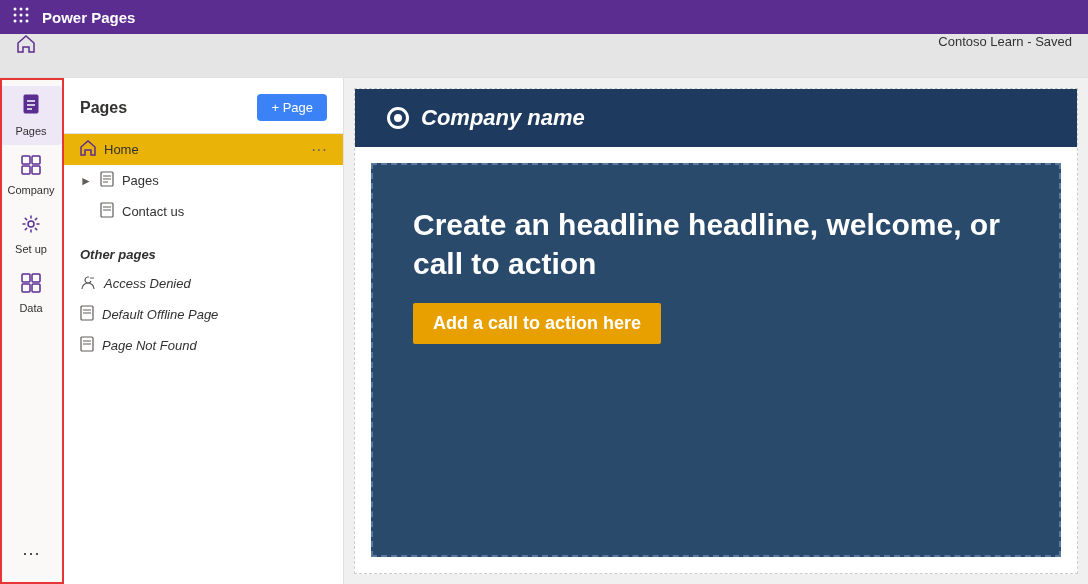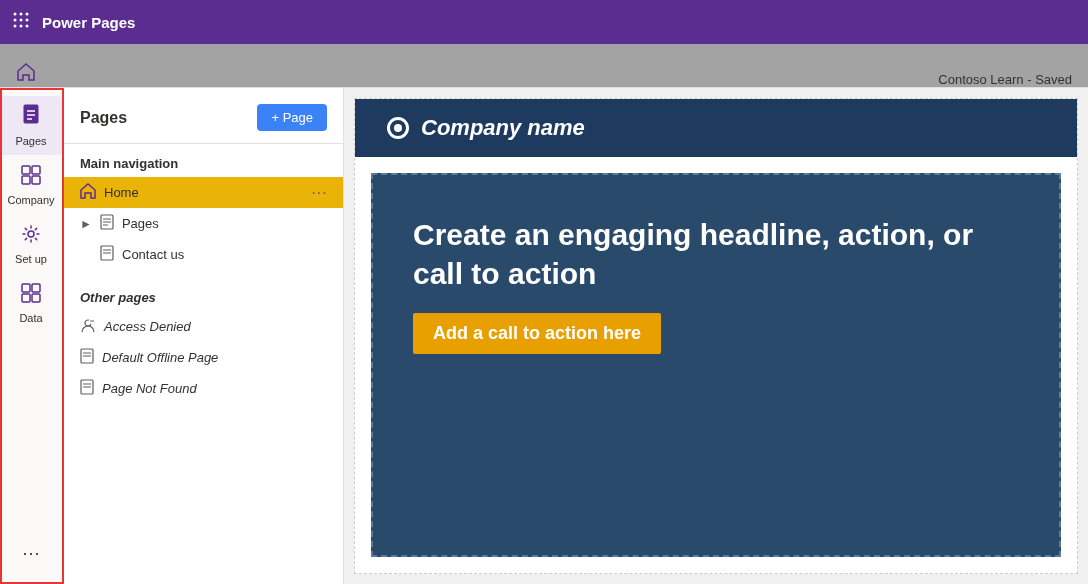--- a/index.html
+++ b/index.html
@@ -1,36 +1,36 @@
 <!DOCTYPE html>
 <html><head>
   <meta charset="utf-8">
   <style>
     * { box-sizing: border-box; margin: 0; padding: 0; }
     body { font-family: 'Segoe UI', sans-serif; width: 1088px; height: 584px; overflow: hidden; display: flex; flex-direction: column; }
 
     
     .top-bar {
       background: #5c2d91;
-      height: 44px;
+      height: 34px;
       display: flex;
       align-items: center;
       padding: 0 12px;
       gap: 12px;
       flex-shrink: 0;
     }
     .top-bar-grid-icon { color: white; font-size: 18px; cursor: pointer; }
     .top-bar-title { color: white; font-size: 15px; font-weight: 600; }
 
     
     .second-bar {
-      background: #a3a3a3;
+      background: #e5e5e5;
       height: 44px;
       display: flex;
-      align-items: flex-end;
+      align-items: flex-start;
       padding: 0 16px;
       border-bottom: 1px solid #e0e0e0;
       flex-shrink: 0;
       justify-content: space-between;
     }
     .home-icon-btn { font-size: 18px; color: #5c2d91; cursor: pointer; }
     .save-status { font-size: 13px; color: #333; }
 
     
     .main-layout {
@@ -280,21 +280,20 @@
     </div>
     <div class="sidebar-more">···</div>
   </div>
 
   <div class="pages-panel">
     <div class="pages-header">
       <span class="pages-title">Pages</span>
       <button class="add-page-btn">+ Page</button>
     </div>
 
-    <div class="section-header">Main navigation</div>
 
     <div class="nav-item active">
       <span class="nav-icon">
         <svg width="16" height="16" viewBox="0 0 16 16" fill="none">
           <path d="M1 7L8 1L15 7V15H11V10H5V15H1V7Z" stroke="#5c2d91" stroke-width="1.5" fill="none"></path>
         </svg>
       </span>
       <span class="nav-label">Home</span>
       <span class="more-btn">···</span>
     </div>
@@ -366,19 +365,19 @@
     <div class="website-preview">
 
       <div class="preview-header">
         <div class="preview-logo-circle">
           <div class="preview-logo-dot"></div>
         </div>
         <span class="preview-company-name">Company name</span>
       </div>
 
       <div class="preview-hero">
-        <span class="hero-headline">Create an engaging headline, action, or call to action</span>
+        <span class="hero-headline">Create an headline headline, welcome, or call to action</span>
         <button class="hero-cta-btn">Add a call to action here</button>
       </div>
     </div>
   </div>
 
 </div>
 
 </body></html>

